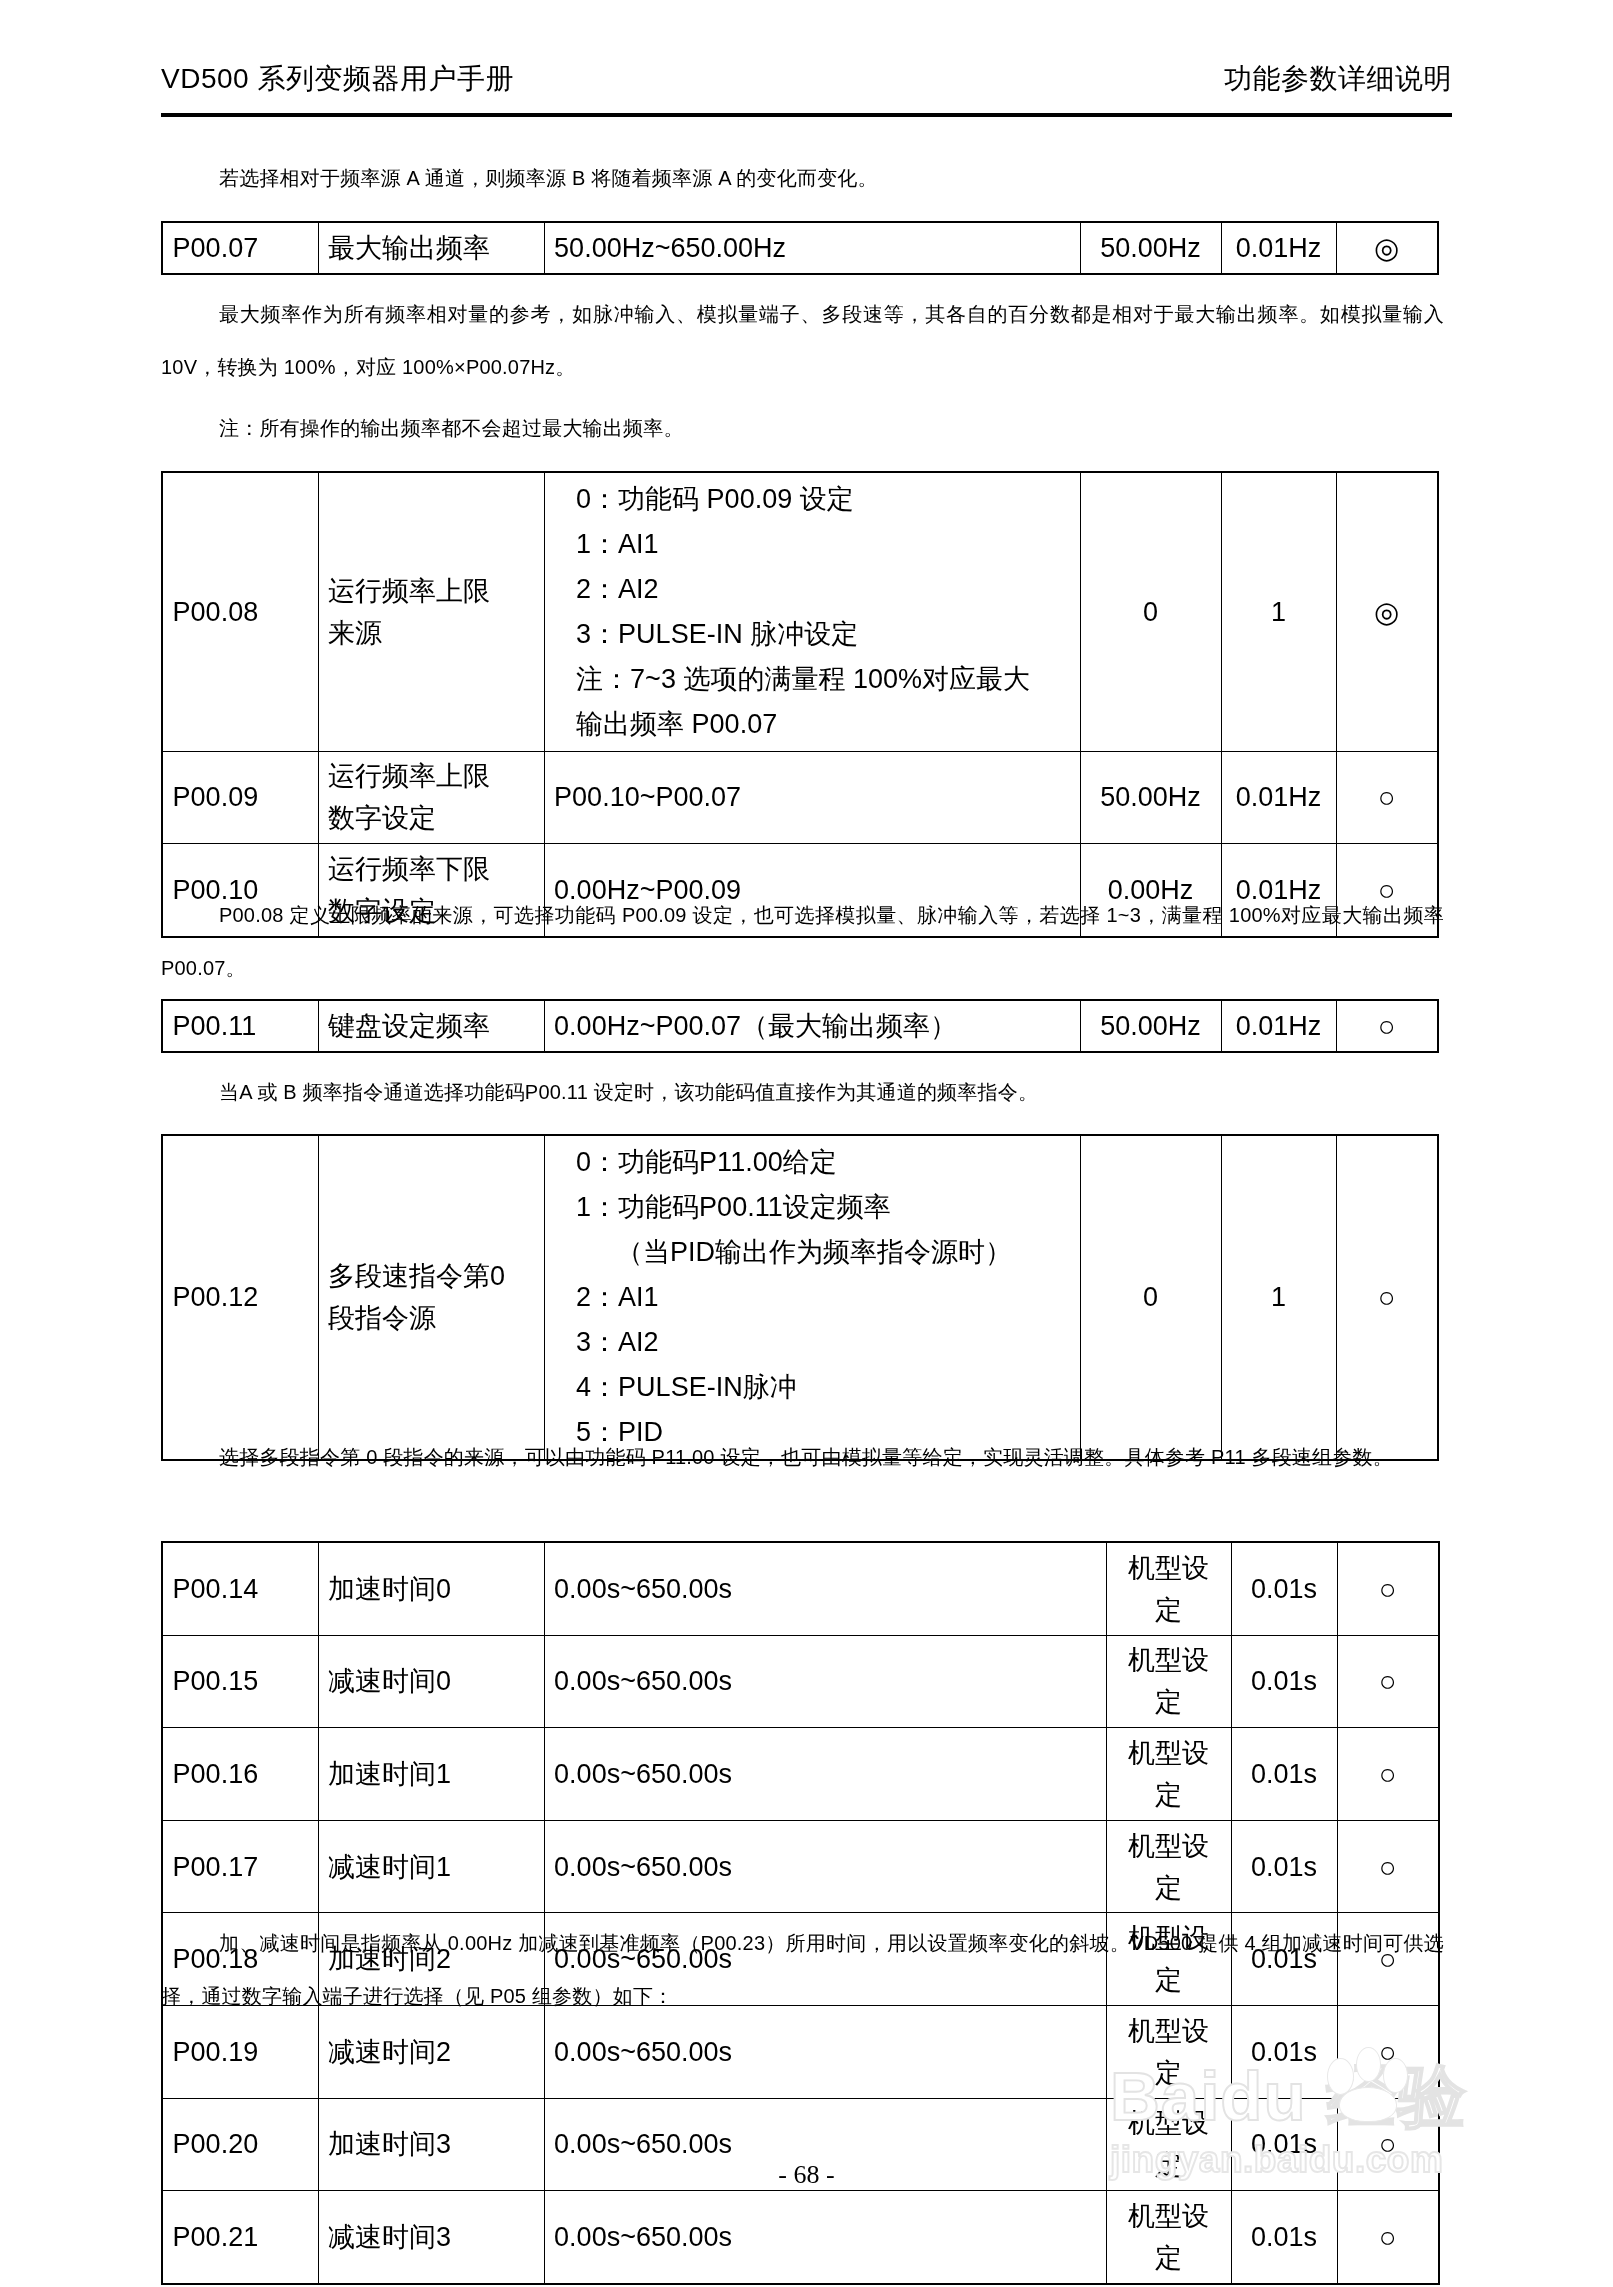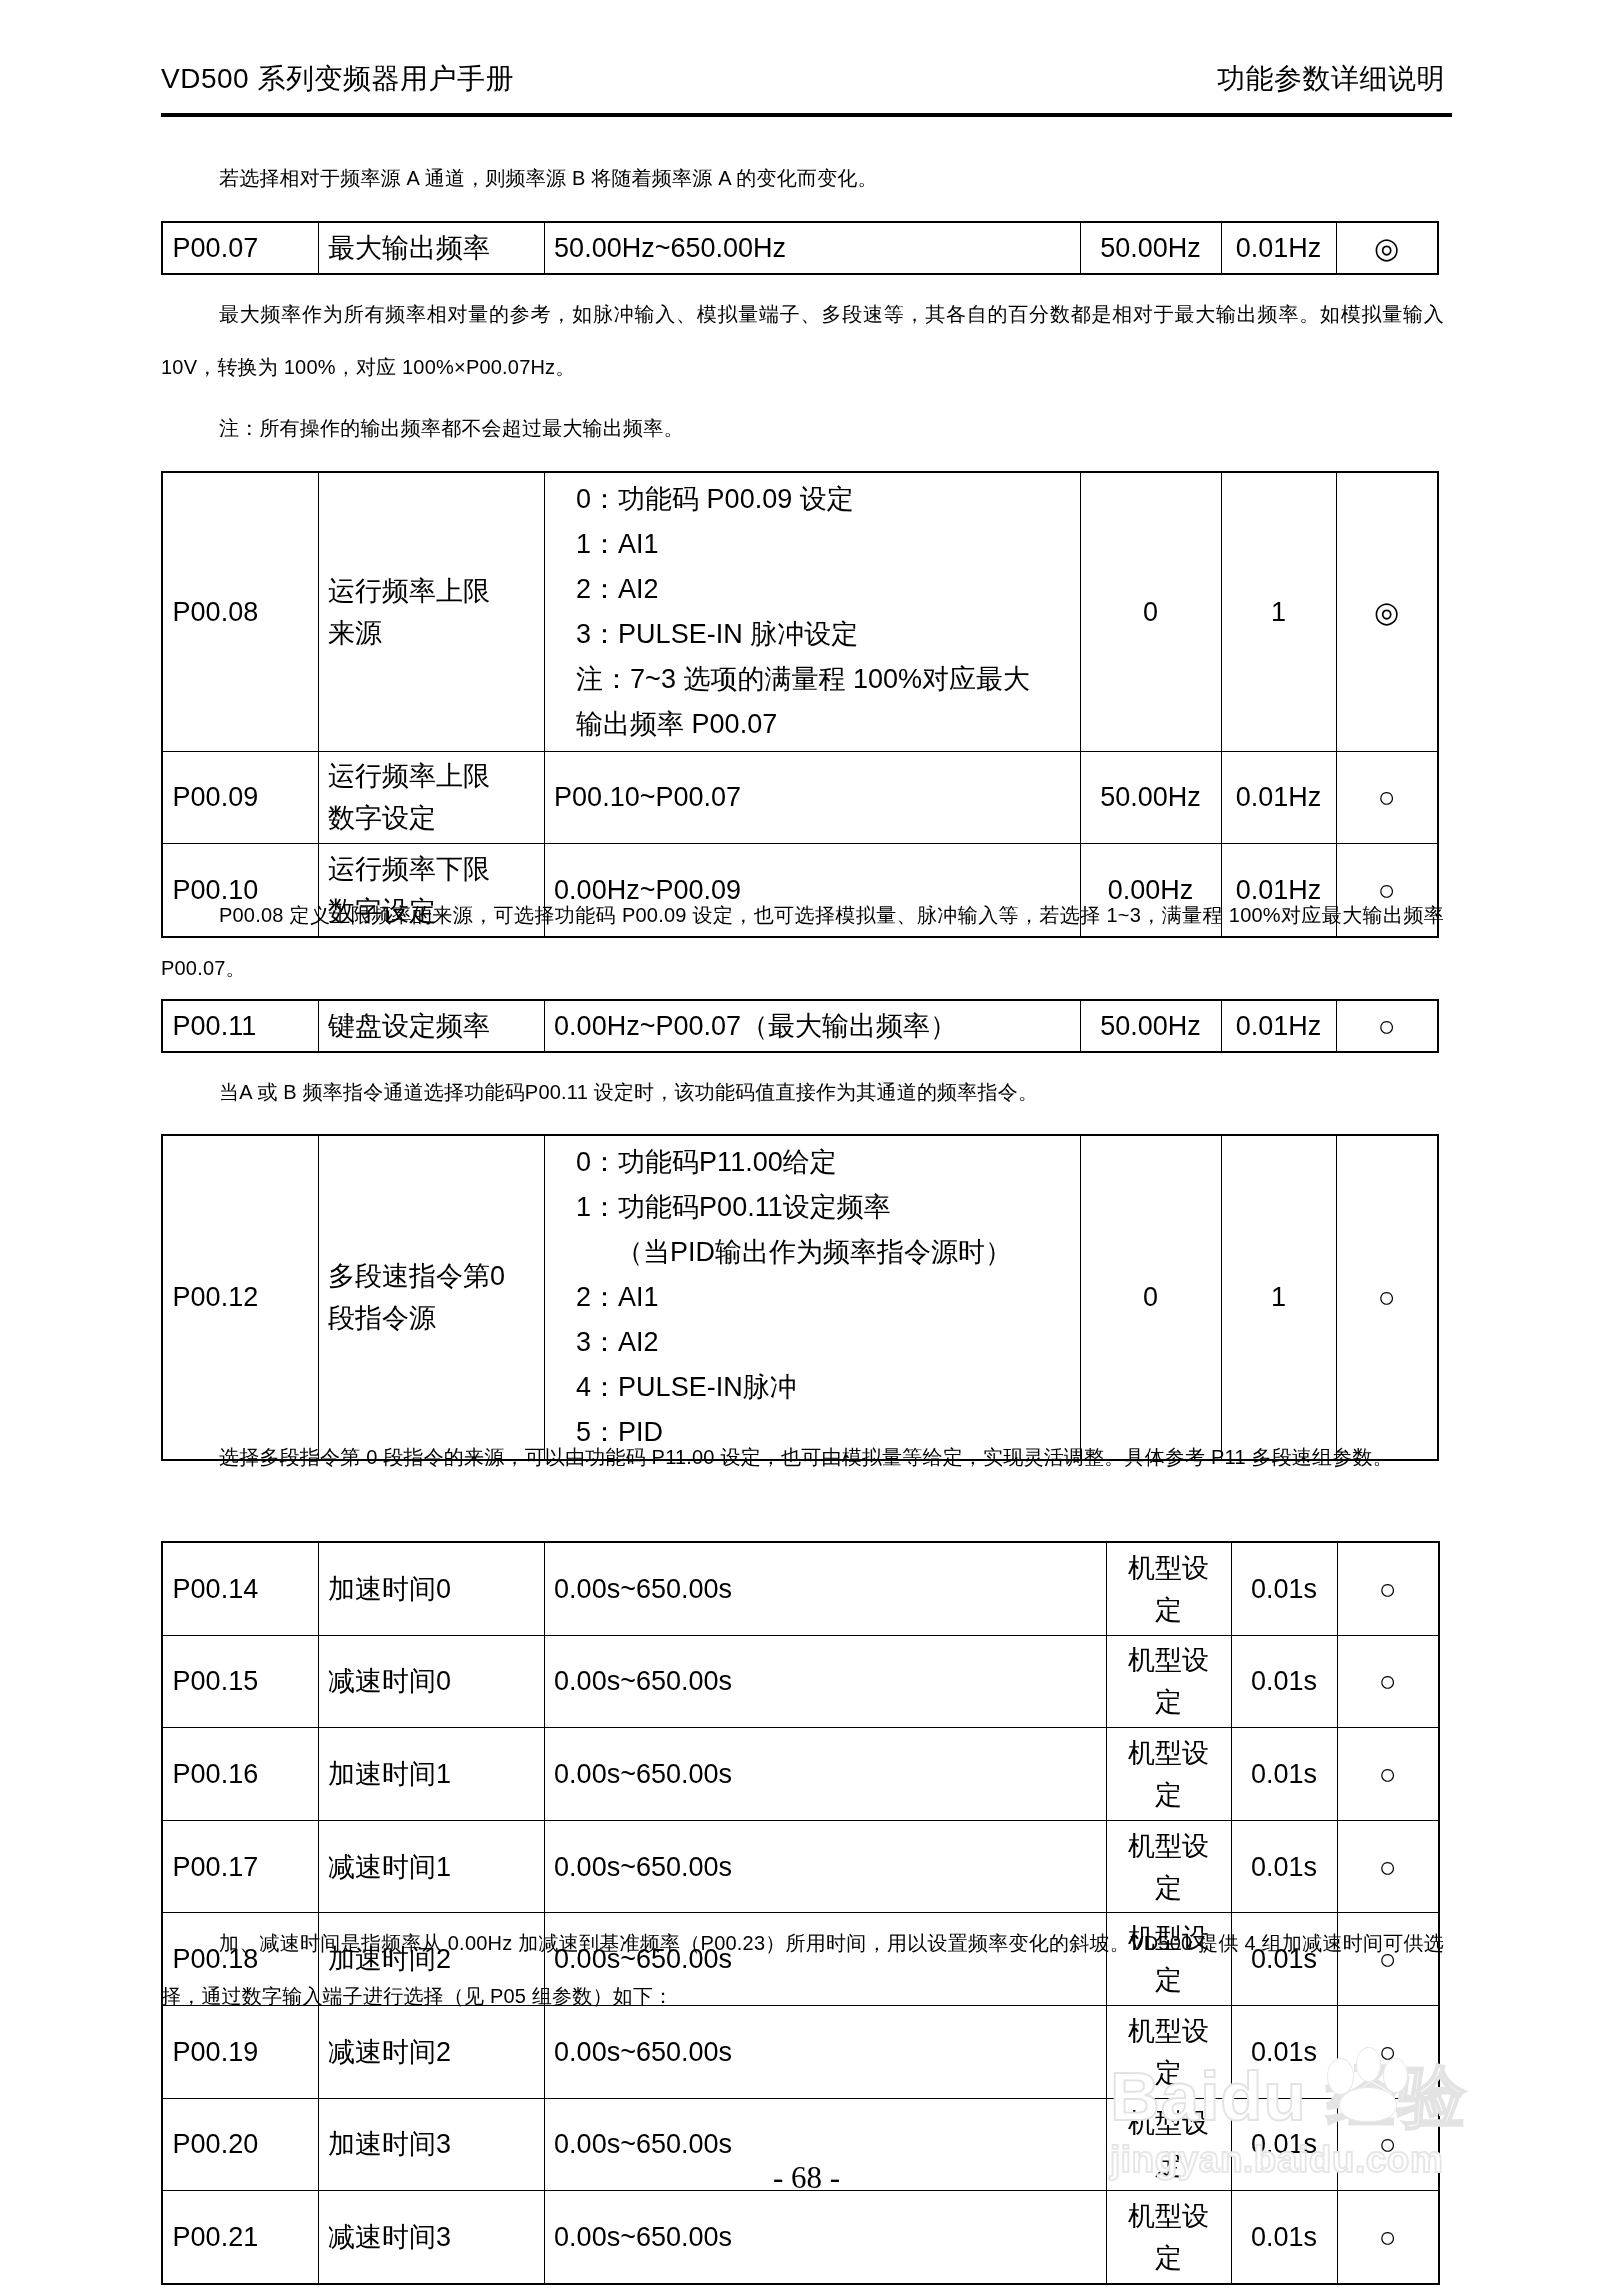--- a/index.html
+++ b/index.html
@@ -18,21 +18,21 @@
     margin: 0 auto;
     background: #ffffff;
     overflow: hidden;
     box-sizing: border-box;
   }
 
   
   .header {
     position: absolute;
     left: 161px;
-    right: 168px;
+    right: 161px;
     top: 60px;
     display: flex;
     justify-content: space-between;
     align-items: flex-end;
     font-size: 29px;
     letter-spacing: 0.5px;
   }
   .header-rule {
     position: absolute;
     left: 161px;
@@ -98,21 +98,21 @@
   .optlist div { white-space: nowrap; }
   .opt-indent { padding-left: 40px; }
 
   
   .pagenum {
     position: absolute;
     left: 0;
     right: 0;
     top: 2160px;
     text-align: center;
-    font-size: 31px;
+    font-size: 26px;
     font-family: "Liberation Serif", "DejaVu Serif", serif;
   }
 
   
   .watermark {
     position: absolute;
     left: 1110px;
     top: 2058px;
     width: 403px;
     height: 183px;

